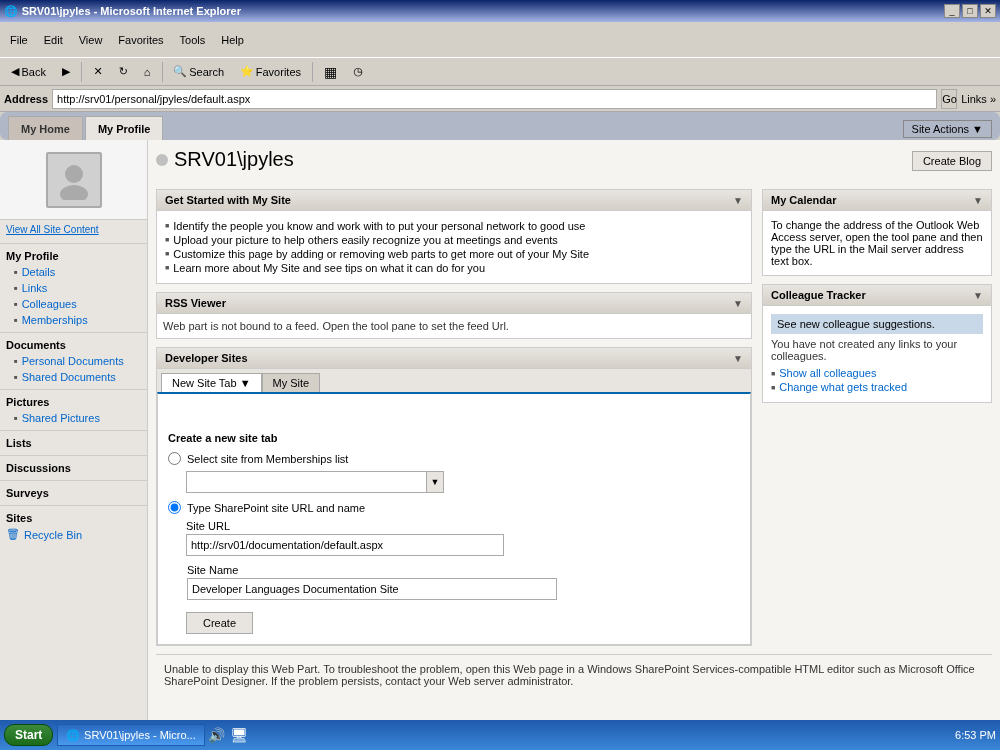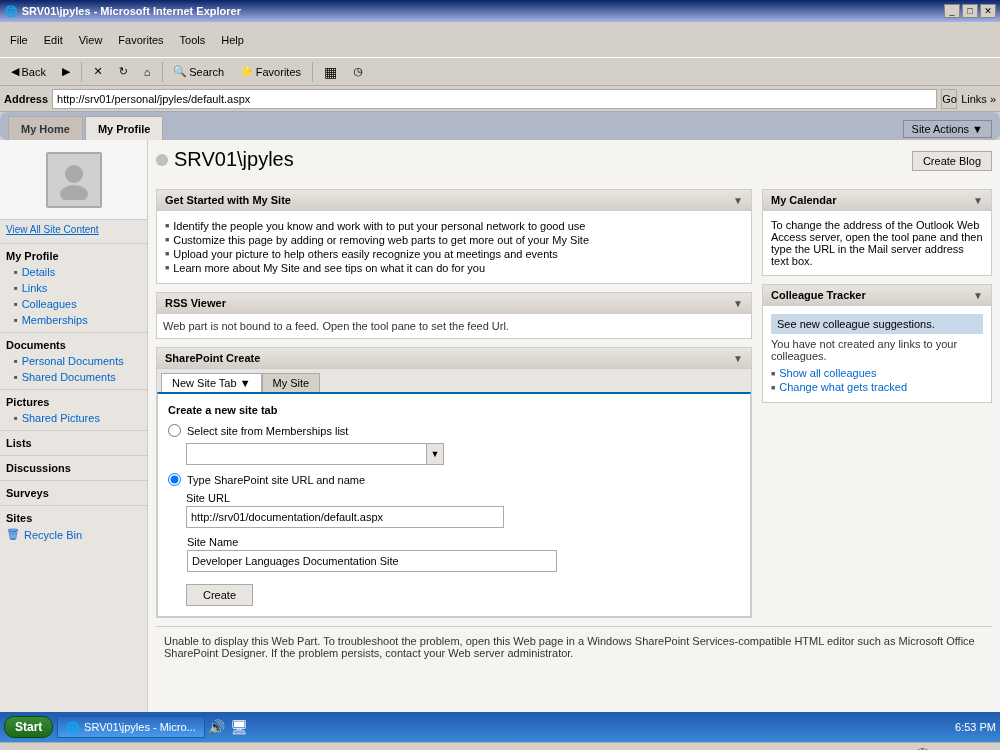--- a/index.html
+++ b/index.html
@@ -276,21 +276,21 @@
       align-items: center;
       gap: 4px;
     }
     .tab-item.active { background: #fff; }
     .create-tab-body {
       background: #fff;
       border: 1px solid #ccc;
       border-top: 2px solid #0066aa;
       padding: 10px;
     }
-    .create-tab-title { font-weight: bold; font-size: 11px; margin-bottom: 8px; }
+    .create-tab-title { font-weight: bold; font-size: 11px; margin-bottom: 8px; margin-top: 28px; }
     .radio-row { display: flex; align-items: center; gap: 6px; font-size: 11px; margin-bottom: 6px; }
     .dropdown-input {
       display: flex;
       align-items: center;
       gap: 0;
       margin-left: 18px;
       margin-bottom: 8px;
     }
     .dropdown-input input {
       width: 240px;
@@ -379,21 +379,21 @@
 
     
     #taskbar {
       background: linear-gradient(to bottom, #1f5aad, #3a87d8);
       height: 30px;
       display: flex;
       align-items: center;
       padding: 0 4px;
       gap: 4px;
       position: absolute;
-      bottom: 8px;
+      bottom: 0;
       left: 0;
       right: 0;
     }
     .start-btn {
       background: linear-gradient(to bottom, #3a8a3a, #1a6a1a);
       border: 1px solid #0a4a0a;
       color: white;
       font-size: 12px;
       font-weight: bold;
       padding: 2px 10px;
@@ -534,45 +534,45 @@
           <div class="section-header">
             <span>Get Started with My Site</span>
             <span class="collapse-btn">▼</span>
           </div>
           <div class="section-body">
             <ul>
               <li>
                   <span>Identify the people you know and work with to put your personal network to good use</span>
                 </li>
               <li>
-                  <span>Customize this page by adding or removing web parts to get more out of your My Site</span>
+                  <span>Upload your picture to help others easily recognize you at meetings and events</span>
                 </li>
               <li>
-                  <span>Upload your picture to help others easily recognize you at meetings and events</span>
+                  <span>Customize this page by adding or removing web parts to get more out of your My Site</span>
                 </li>
               <li>
                   <span>Learn more about My Site and see tips on what it can do for you</span>
                 </li>
             </ul>
           </div>
         </div>
 
         <div class="section-box">
           <div class="section-header">
             <span>RSS Viewer</span>
             <span class="collapse-btn">▼</span>
           </div>
           <div class="section-body rss-text">
             <span>Web part is not bound to a feed. Open the tool pane to set the feed Url.</span>
           </div>
         </div>
 
         <div class="section-box">
           <div class="section-header">
-            <span>SharePoint Create</span>
+            <span>Developer Sites</span>
             <span class="collapse-btn">▼</span>
           </div>
           <div>
             <div class="tab-nav">
               <div class="tab-item active">
                 <span>New Site Tab ▼</span>
               </div>
               <div class="tab-item">
                 <span>My Site</span>
               </div>

